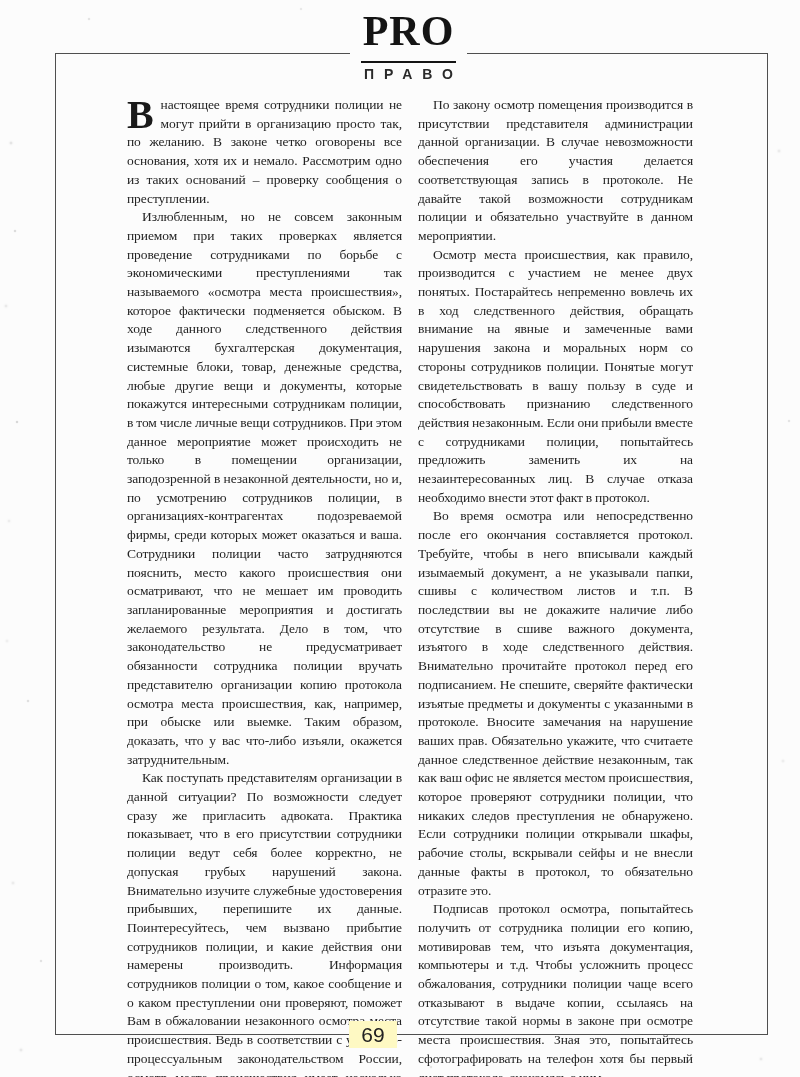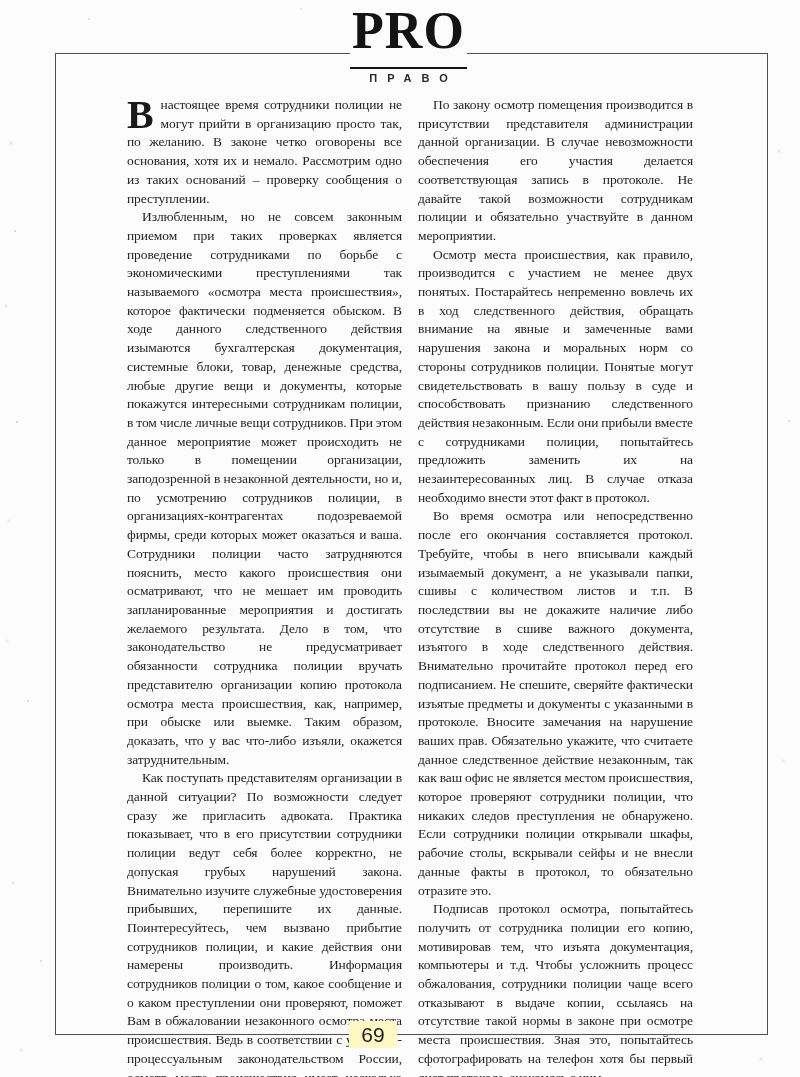--- a/index.html
+++ b/index.html
@@ -49,32 +49,32 @@
     width: 117px;
     background: #fcfcfc;
     text-align: center;
     z-index: 3;
     padding-bottom: 4px;
   }
   .logo-main {
     display: inline-block;
     font-family: "Liberation Serif", serif;
     font-weight: bold;
-    font-size: 52px;
+    font-size: 42px;
     line-height: 42px;
     letter-spacing: 1px;
     color: #141414;
     border-bottom: 2px solid #141414;
-    padding: 0 2px 15px 2px;
+    padding: 0 2px 9px 2px;
   }
   .logo-sub {
     display: block;
     margin-top: 3px;
     font-family: "Liberation Sans", sans-serif;
-    font-size: 11px;
+    font-size: 14px;
     font-weight: bold;
     color: #2a2a2a;
     letter-spacing: 10px;
     margin-right: -10px;
     white-space: nowrap;
   }
   
   .page-num-box {
     position: absolute;
     left: 349px; top: 1021px;

